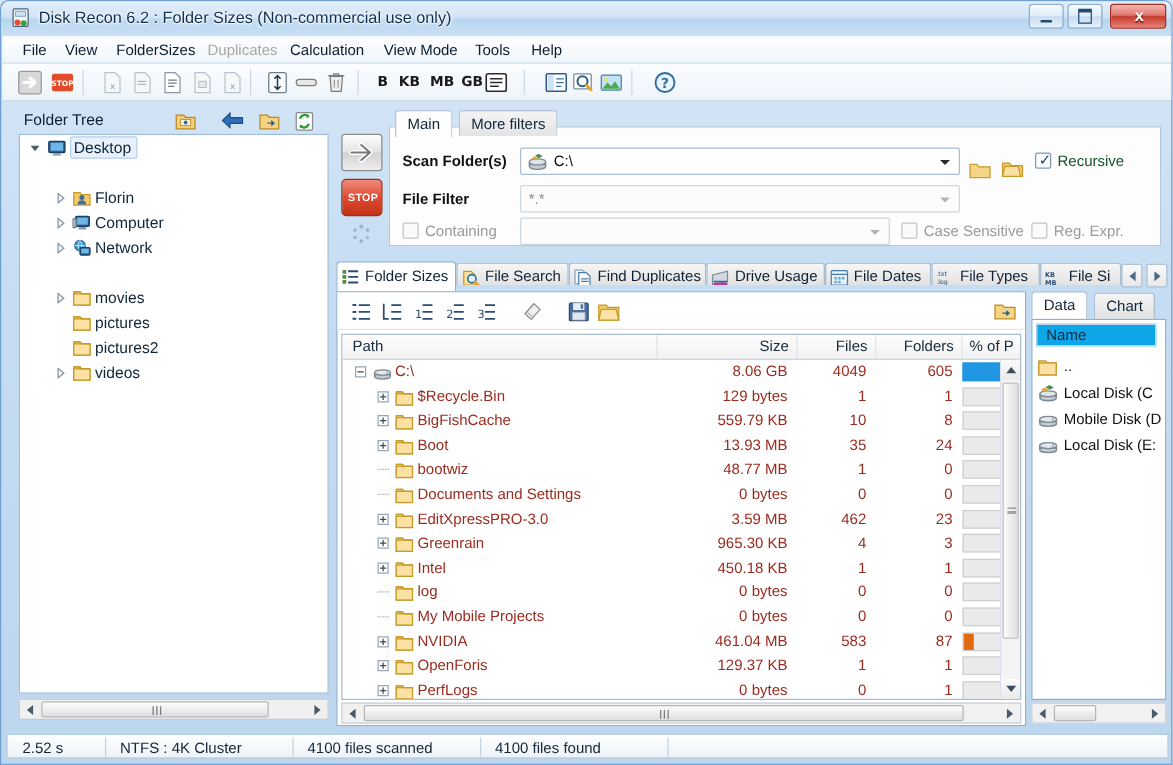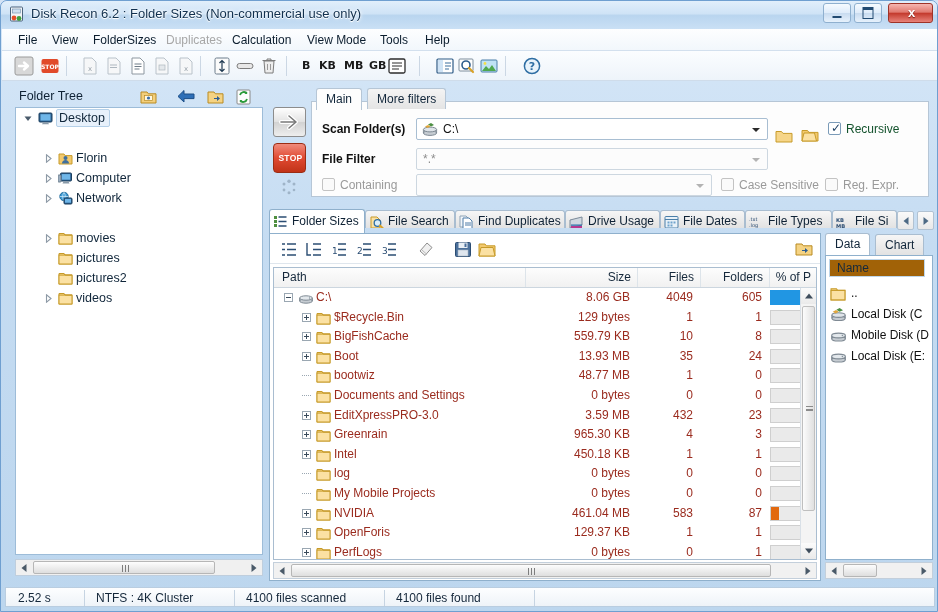--- a/index.html
+++ b/index.html
@@ -317,21 +317,21 @@
     border: 1px solid #a9bdd0; border-bottom: none; border-radius: 3px 3px 0 0;
   }
   #rtab-data { left: 1px; top: 0; height: 22px; background: #ffffff; z-index: 3; }
   #rtab-chart { left: 51px; background: linear-gradient(180deg,#f6f6f6,#e2e2e2); z-index: 2; }
   #rightbody {
     position: absolute; left: 1px; top: 22px; width: 108px; height: 305px;
     background: #fff; border: 1px solid #8fb0cc;
   }
   #rname-head {
     position: absolute; left: 3px; top: 3px; width: 96px; height: 18px;
-    background: #a16207; border: 1px solid #bed6ea;
+    background: #0ea5e9; border: 1px solid #bed6ea;
     font-size: 12px; color: #16293c; line-height: 17px; padding-left: 7px;
     cursor: default;
   }
   .rrow {
     position: absolute; left: 4px; height: 21px; line-height: 21px;
     font-size: 12px; color: #111; white-space: nowrap; cursor: default;
   }
   .rrow-ic { position: absolute; left: 0; top: 3px; width: 17px; height: 15px; }
   .rrow-lb { position: absolute; left: 21px; top: 0; }
   #right-hscroll {
@@ -993,21 +993,21 @@
             <span class="g-ic" style="left: 42px;">
               <svg width="15" height="14" viewBox="0 0 15 14" preserveAspectRatio="xMidYMid meet">
                 <path d="M1 2.5h5l1.2 1.6H14V13H1z" fill="#f5d383" stroke="#c79b2a"></path>
                 <path d="M1 4.1h13V13H1z" fill="#fbe1a3" stroke="none"></path>
                 <path d="M1 2.5h5l1.2 1.6H14" fill="none" stroke="#c79b2a"></path>
                 <rect x="1" y="4.1" width="13" height="8.9" fill="none" stroke="#c79b2a"></rect>
               </svg>
             </span>
             <span class="g-path" style="left: 60px;">EditXpressPRO-3.0</span>
             <span class="g-size" style="left: 252px; width: 104px;">3.59 MB</span>
-            <span class="g-size" style="left: 364px; width: 55px;">432</span>
+            <span class="g-size" style="left: 364px; width: 55px;">462</span>
             <span class="g-size" style="left: 427px; width: 61px;">23</span>
             <span class="g-bar-cell" style="left: 496px; width: 46px;"></span>
           </div>
           <div class="grow" style="top: 157.2px; position: absolute;">
             <span class="g-exp child">
               <i class="g-exp-h"></i>
               <i class="g-exp-v"></i>
             </span>
             <span class="g-ic" style="left: 42px;">
               <svg width="15" height="14" viewBox="0 0 15 14" preserveAspectRatio="xMidYMid meet">

